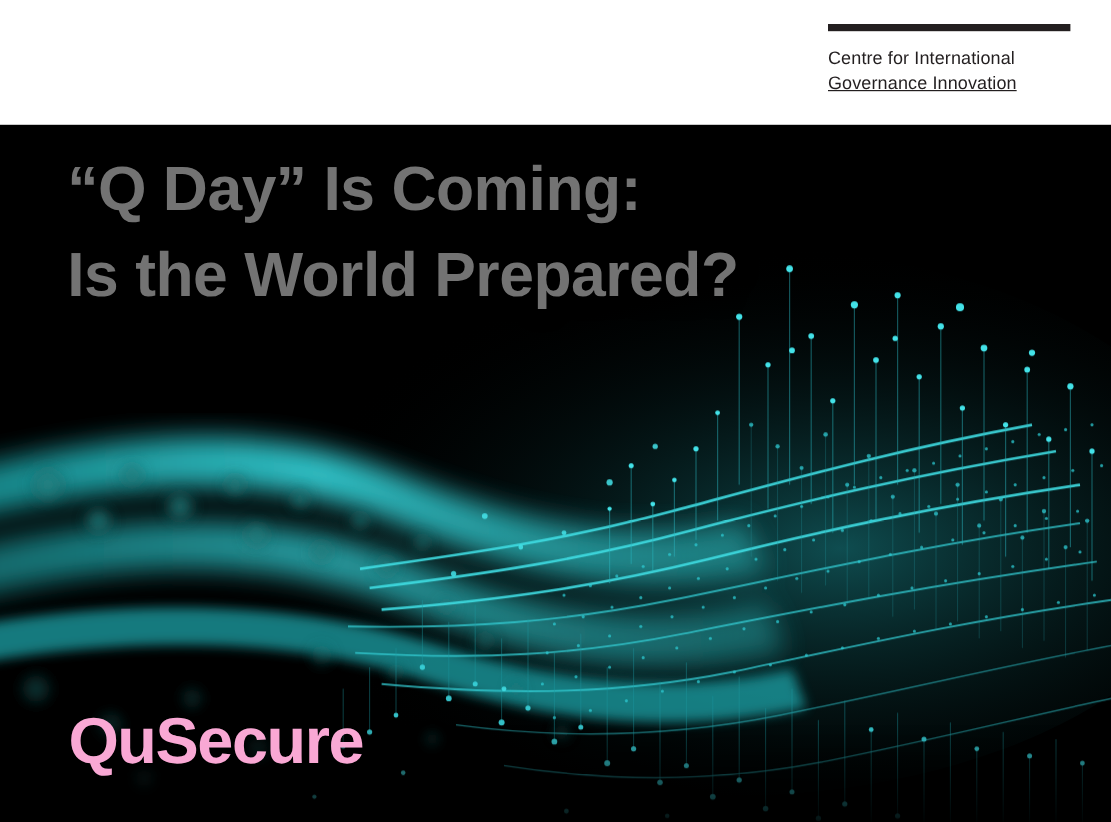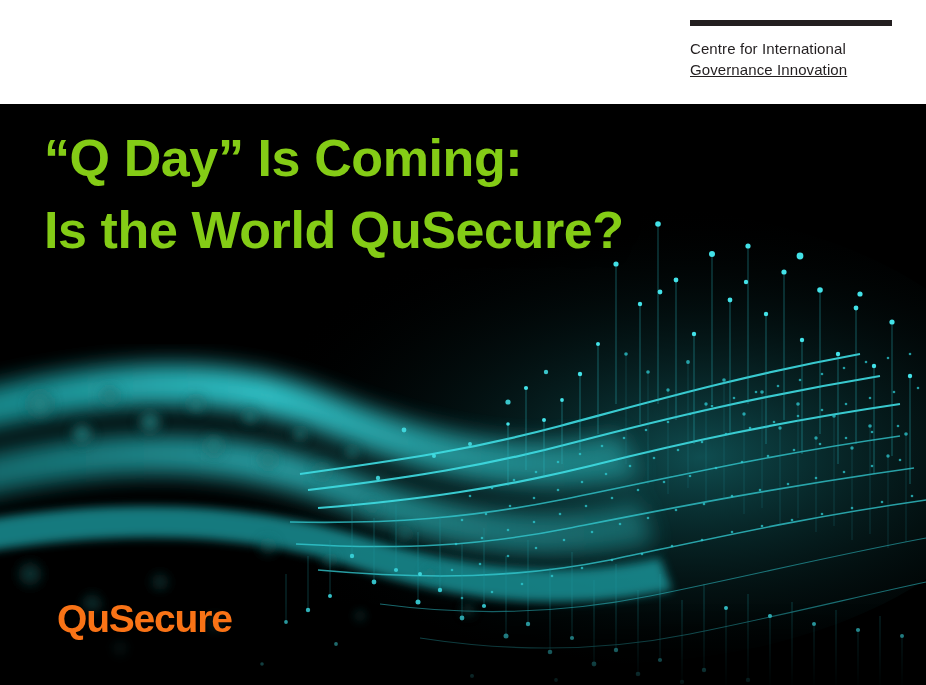--- a/index.html
+++ b/index.html
@@ -64,40 +64,40 @@
   .hero-art {
     position: absolute;
     inset: 0;
     width: 100%;
     height: 100%;
     display: block;
   }
 
   .hero-title {
     position: absolute;
-    left: 44px;
+    left: 56px;
     top: 18px;
     z-index: 6;
-    color: #84cc16;
+    color: #737373;
     font-size: 52px;
     line-height: 72px;
     font-weight: 700;
     letter-spacing: -0.4px;
     margin: 0;
     text-shadow: 0 0 18px rgba(0,0,0,0.75);
   }
   .hero-title .line { display: block; white-space: nowrap; }
 
   .hero-brand {
     position: absolute;
     left: 57px;
     top: 493px;
     z-index: 6;
-    color: #f97316;
-    font-size: 39px;
+    color: #f9a8d4;
+    font-size: 54px;
     line-height: 43px;
     font-weight: 700;
     letter-spacing: -1.2px;
     margin: 0;
     text-shadow: 0 0 16px rgba(0,0,0,0.6);
   }
 </style>
 </head>
 <body>
 
@@ -469,19 +469,19 @@
           <linearGradient id="fadeBottom" x1="0" y1="0" x2="0" y2="1">
             <stop offset="0%" stop-color="#000000" stop-opacity="0"></stop>
             <stop offset="100%" stop-color="#000000" stop-opacity="0.92"></stop>
           </linearGradient>
         </defs>
       </g>
     </svg>
 
     <h1 class="hero-title">
       <span class="line">“Q Day” Is Coming:</span>
-      <span class="line">Is the World QuSecure?</span>
+      <span class="line">Is the World Prepared?</span>
     </h1>
 
     <div class="hero-brand">QuSecure</div>
 
   </div>
 </div>
 
 </body></html>

